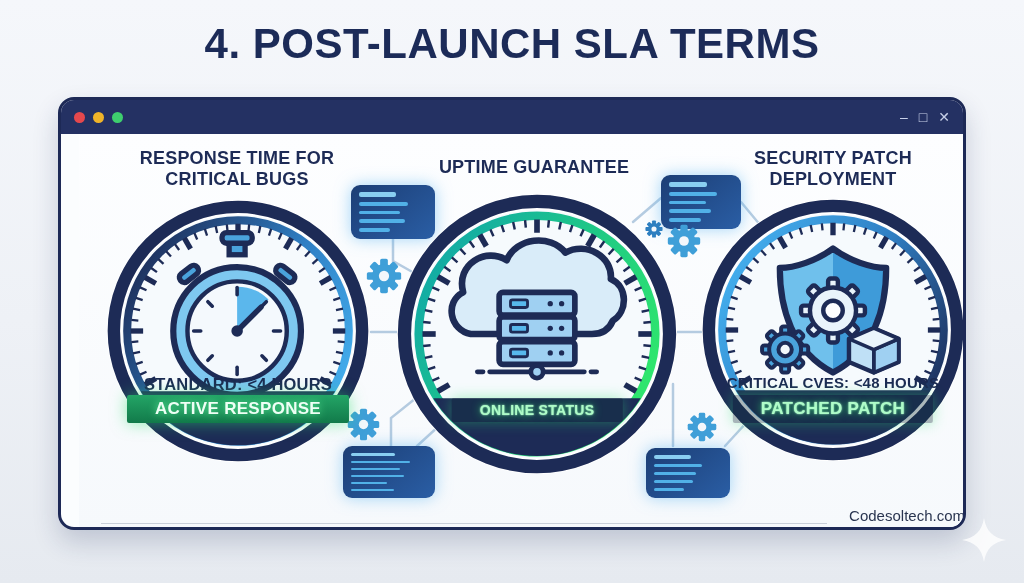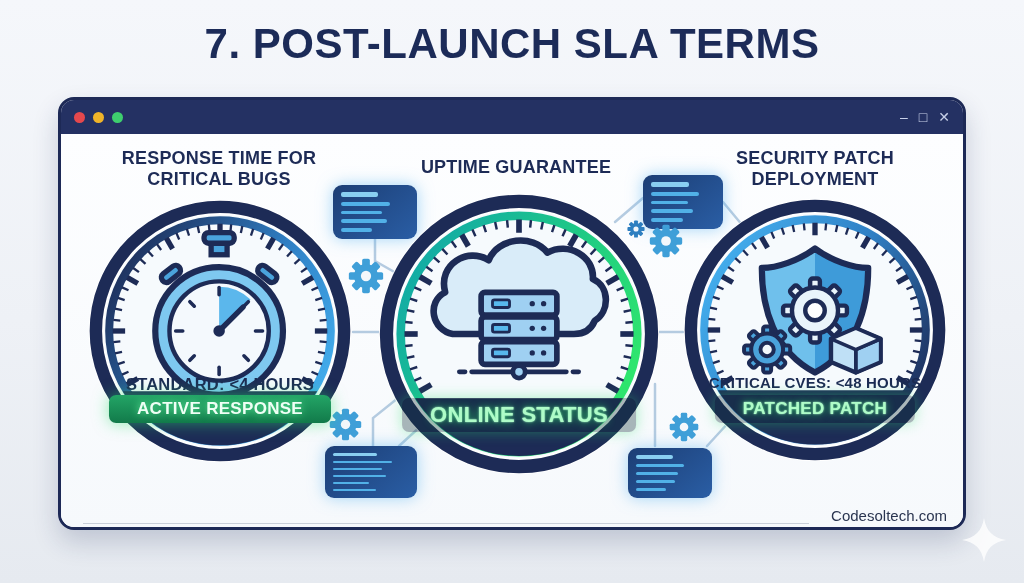--- a/index.html
+++ b/index.html
@@ -10,42 +10,42 @@
     font-size:42px;font-weight:800;color:#1c2b58;letter-spacing:.5px;}
   
   .window{position:absolute;left:58px;top:97px;width:908px;height:433px;box-sizing:border-box;
     background:#fbfdfe;border:3px solid #1d2956;border-radius:16px;overflow:hidden;
     box-shadow:0 12px 26px rgba(28,43,88,.20);}
   .titlebar{position:relative;height:34px;background:#243163;display:flex;align-items:center;padding:0 13px;box-sizing:border-box;}
   .dot{width:11px;height:11px;border-radius:50%;margin-right:8px;}
   .dot.red{background:#e5484d}.dot.yellow{background:#f0b429}.dot.green{background:#3ecf6e}
   .win-controls{margin-left:auto;display:flex;gap:11px;align-items:center;color:#c7d0e8;font-size:14px;line-height:1;}
   .win-controls span{cursor:default}
-  .win-body{position:absolute;left:0;top:34px;width:902px;height:396px;
+  .win-body{position:absolute;left:18px;top:34px;width:902px;height:396px;
     background:linear-gradient(180deg,#fdfeff 0%,#f6f9fc 100%);}
   
   .connectors{position:absolute;left:0;top:0;width:902px;height:396px;z-index:1;}
   .codebox{position:absolute;z-index:2;background:linear-gradient(140deg,#1c3e75,#2a5ea5);
     border-radius:9px;box-shadow:0 0 16px rgba(90,180,240,.55);
     padding:7px 8px;box-sizing:border-box;display:flex;flex-direction:column;justify-content:center;gap:5px;}
   .cb-line{height:4px;border-radius:2px;background:#54b6ec;opacity:.95;}
   .cb-first{background:#8fd6f7;height:5px;}
   .decor-gear{position:absolute;z-index:2;}
   
   .heading{position:absolute;z-index:3;margin:0;font-size:18px;font-weight:800;color:#1d2b56;
     text-align:center;line-height:1.18;letter-spacing:.2px;}
   .gauge{position:absolute;z-index:3;}
   .gauge svg{position:absolute;left:0;top:0;width:100%;height:100%;}
   .metric{position:absolute;left:0;right:0;top:66.5%;text-align:center;z-index:4;
     font-weight:800;color:#1b2a52;font-size:16.5px;letter-spacing:.2px;white-space:nowrap;}
   #gauge-2 .metric{top:64%;font-size:17px;}
   #gauge-3 .metric{font-size:15px;text-align:center;}
   .status{position:absolute;left:50%;top:74%;transform:translateX(-50%);z-index:4;
-    padding:4px 28px;border-radius:7px;font-size:17px;font-weight:800;white-space:nowrap;letter-spacing:.3px;}
-  #gauge-2 .status{top:72.5%;font-size:22px;text-align:center;}
+    padding:4px 28px;border-radius:2px;font-size:17px;font-weight:800;white-space:nowrap;letter-spacing:.3px;}
+  #gauge-2 .status{top:72.5%;font-size:14px;text-align:center;}
   #gauge-3 .status{top:74.5%;}
   .status.green-bg{background:linear-gradient(180deg,#23a566,#127a4a);color:#eefff5;
     text-shadow:0 0 8px rgba(110,255,170,.95);box-shadow:0 0 16px rgba(46,224,110,.55);}
   .status.navy-bg{background:rgba(18,52,58,.35);color:#aefcc8;
     text-shadow:0 0 9px rgba(46,224,110,.95),0 0 2px #d6ffe6;box-shadow:0 0 14px rgba(46,224,110,.40);}
   
   .footer-line{position:absolute;left:22px;top:389px;width:726px;border-top:1.5px solid #c9cfd9;z-index:3;}
   .site{position:absolute;right:16px;top:373px;z-index:3;font-size:15px;color:#2a3550;font-weight:500;}
   .sparkle{position:absolute;left:962px;top:518px;width:44px;height:44px;opacity:.8;filter:blur(.6px);}
   .hidden-defs{position:absolute;width:0;height:0;overflow:hidden;}
@@ -67,21 +67,21 @@
         <rect x="-4.5" y="-20" width="9" height="10" rx="2" transform="rotate(315)"></rect>
         <circle r="14"></circle>
       </g>
       <circle r="6" fill="#f3f7fb"></circle>
     </g>
   </defs>
 </svg>
 
 <div class="page">
 
-  <h1 class="main-title">7. POST-LAUNCH SLA TERMS</h1>
+  <h1 class="main-title">4. POST-LAUNCH SLA TERMS</h1>
 
   <div class="window">
     <div class="titlebar">
       <span class="dot red"></span>
       <span class="dot yellow"></span>
       <span class="dot green"></span>
       <div class="win-controls">
         <span>–</span>
         <span>□</span>
         <span>✕</span>

